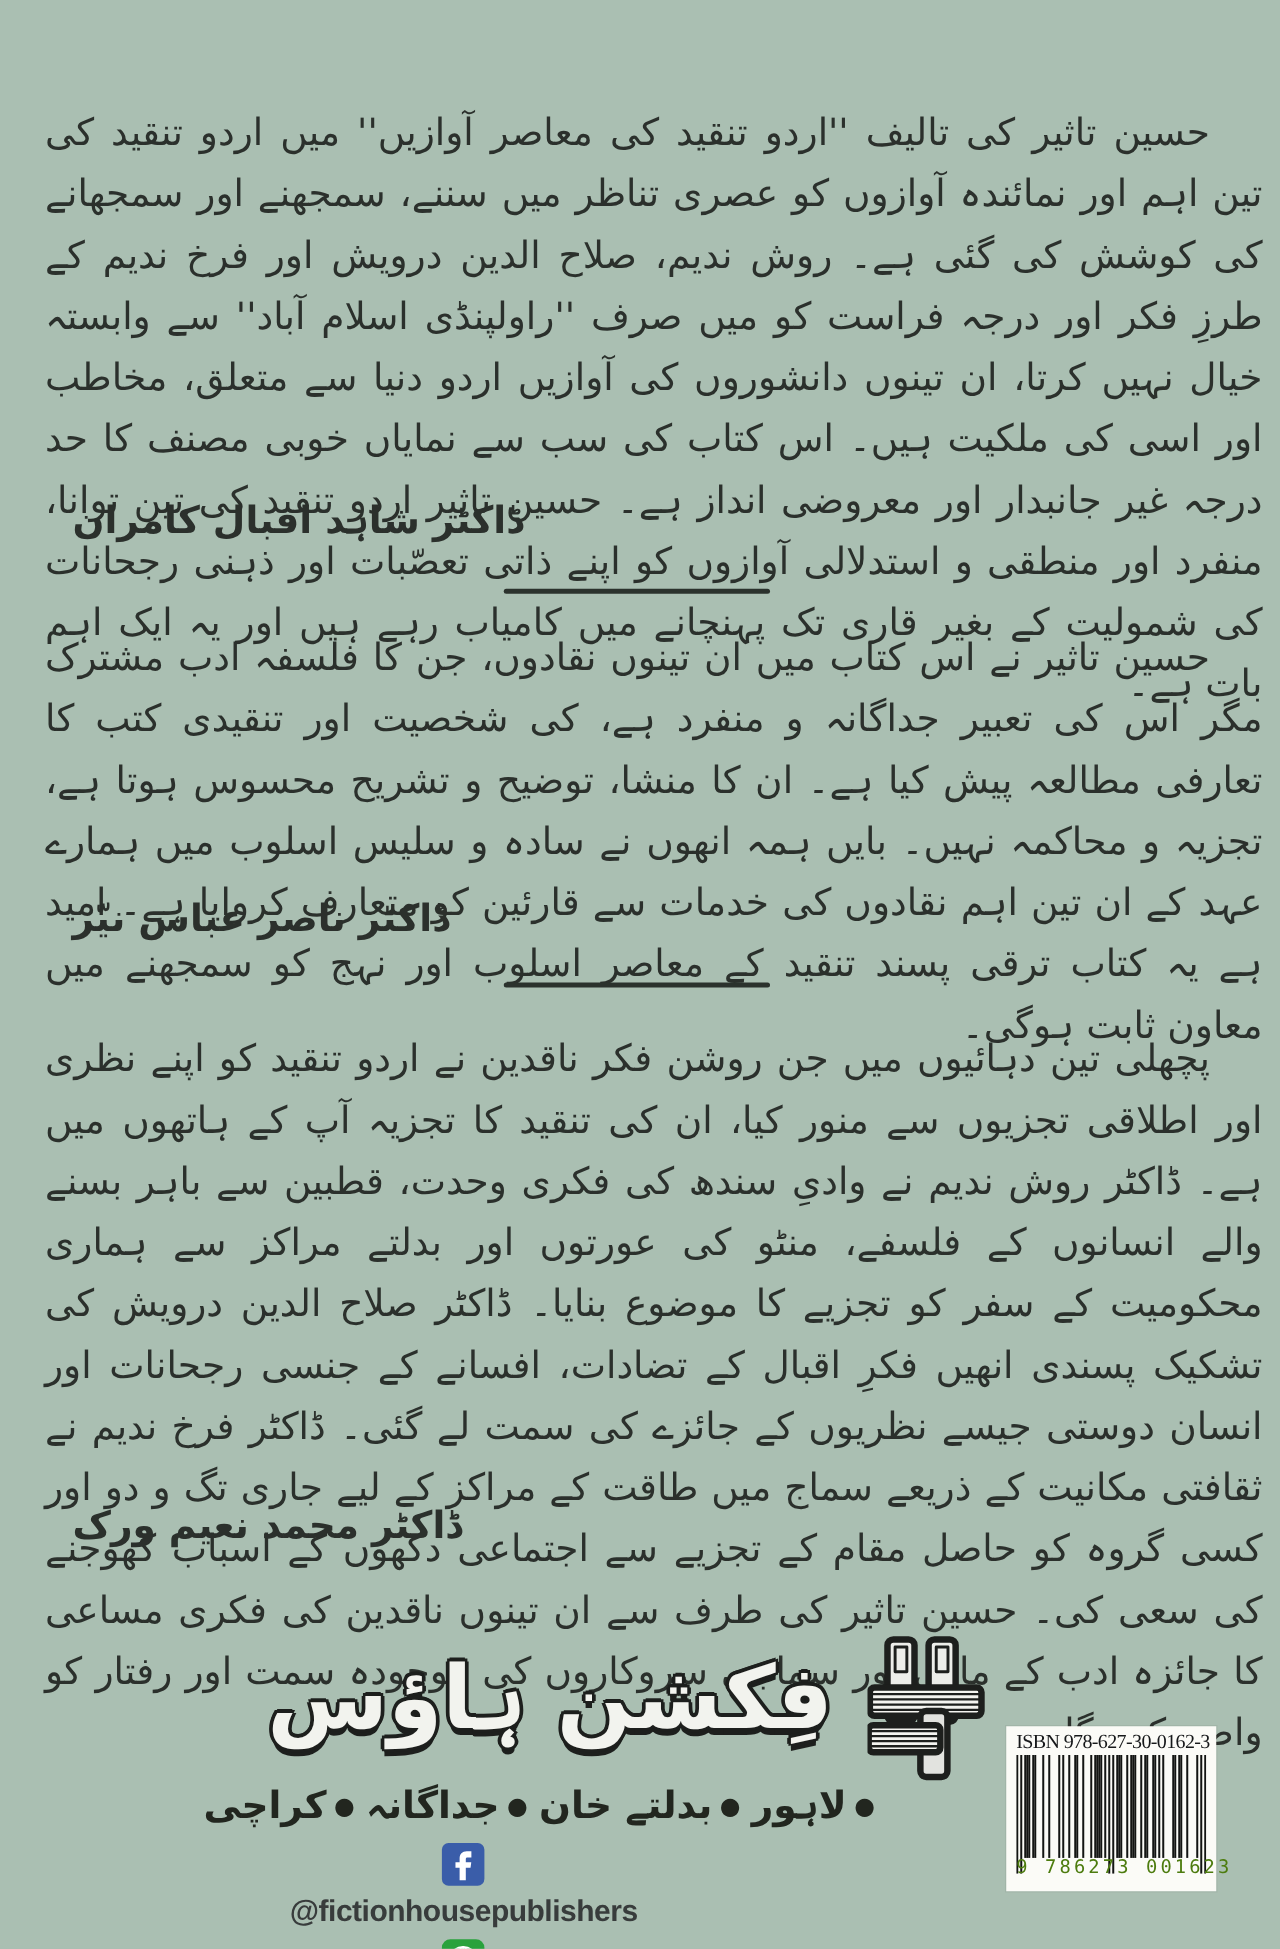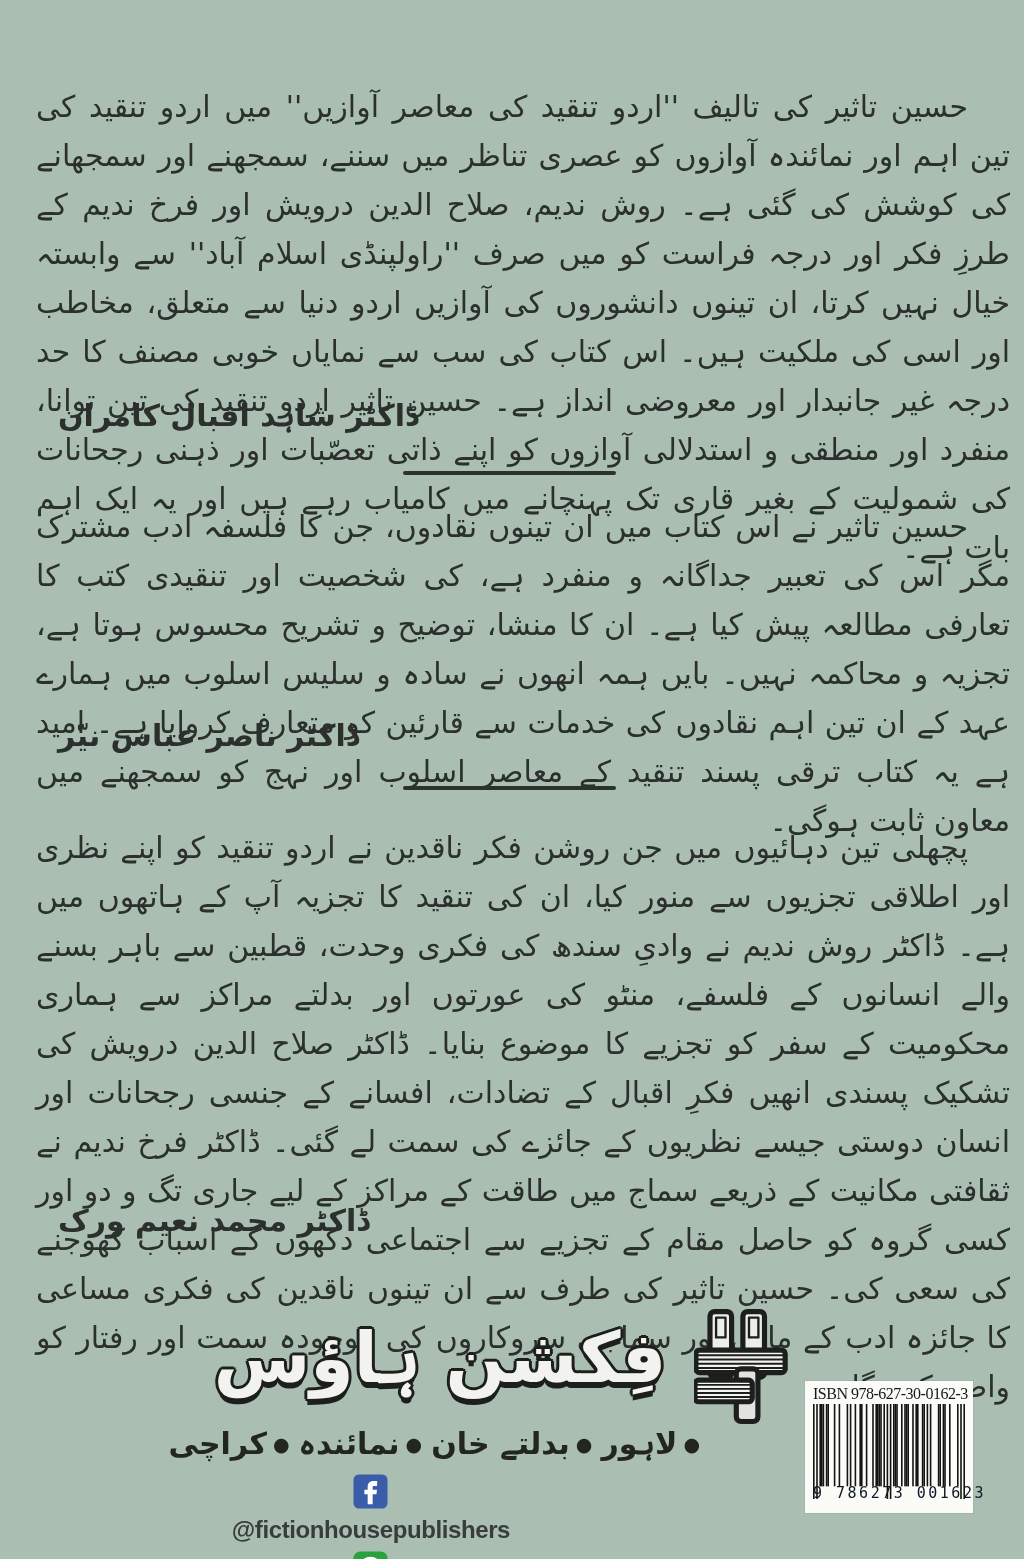--- a/index.html
+++ b/index.html
@@ -85,21 +85,21 @@
   .isbn-label{
     font-family:"Liberation Serif",serif;
     font-size:16px;letter-spacing:-0.5px;
     color:#16181a;text-align:left;
     height:20px;line-height:20px;white-space:nowrap;
   }
   .bars{display:block;width:152px;height:95px;margin:0 auto;}
   .bc-digits{
     font-family:"DejaVu Sans Mono",monospace;
     font-size:15px;letter-spacing:2.5px;
-    color:#0f172a;text-align:left;
+    color:#4d7c0f;text-align:left;
     margin-top:-14px;line-height:16px;
     white-space:nowrap;
   }
 </style>
 </head>
 <body>
 
 <div class="cover">
 
   <p class="urdu para para-1">حسین تاثیر کی تالیف ''اردو تنقید کی معاصر آوازیں'' میں اردو تنقید کی تین اہم اور نمائندہ آوازوں کو عصری تناظر میں سننے، سمجھنے اور سمجھانے کی کوشش کی گئی ہے۔ روش ندیم، صلاح الدین درویش اور فرخ ندیم کے طرزِ فکر اور درجہ فراست کو میں صرف ''راولپنڈی اسلام آباد'' سے وابستہ خیال نہیں کرتا، ان تینوں دانشوروں کی آوازیں اردو دنیا سے متعلق، مخاطب اور اسی کی ملکیت ہیں۔ اس کتاب کی سب سے نمایاں خوبی مصنف کا حد درجہ غیر جانبدار اور معروضی انداز ہے۔ حسین تاثیر اردو تنقید کی تین توانا، منفرد اور منطقی و استدلالی آوازوں کو اپنے ذاتی تعصّبات اور ذہنی رجحانات کی شمولیت کے بغیر قاری تک پہنچانے میں کامیاب رہے ہیں اور یہ ایک اہم بات ہے۔</p>
@@ -127,21 +127,21 @@
       </g>
       <rect x="45" y="66" width="23" height="56" rx="5" fill="#e2e3df"></rect>
       <g>
         <rect x="1" y="78" width="61" height="23" rx="4" fill="#f4f4f0"></rect>
         <path d="M3 83h57M3 87.3h57M3 91.6h57M3 95.9h57" stroke-width="2" fill="none"></path>
       </g>
     </g>
   </svg>
 
   <div class="urdu cities">
-    <span class="city">لاہور</span><span class="city">بدلتے خان</span><span class="city">نمائندہ</span><span class="city">کراچی</span>
+    <span class="city">لاہور</span><span class="city">بدلتے خان</span><span class="city">جداگانہ</span><span class="city">کراچی</span>
   </div>
 
   <div class="social">
     <svg class="ic" width="35" height="35" viewBox="0 0 36 36">
       <rect x="0.5" y="0.5" width="35" height="35" rx="5.5" fill="#3a5da9"></rect>
       <path fill="#ffffff" d="M24.8 12.4h-3.1c-1.2 0-1.5.5-1.5 1.5v2.3h4.5l-.6 4.6h-3.9V31h-5.1V20.8h-3.4v-4.6h3.4v-3.1c0-3.5 2.1-5.9 5.9-5.9h3.8v5.2z"></path>
     </svg>
     <span>@fictionhousepublishers</span>
     <svg class="ic" width="35" height="35" viewBox="0 0 36 36">
       <rect x="0.5" y="0.5" width="35" height="35" rx="7" fill="#29a23c"></rect>

